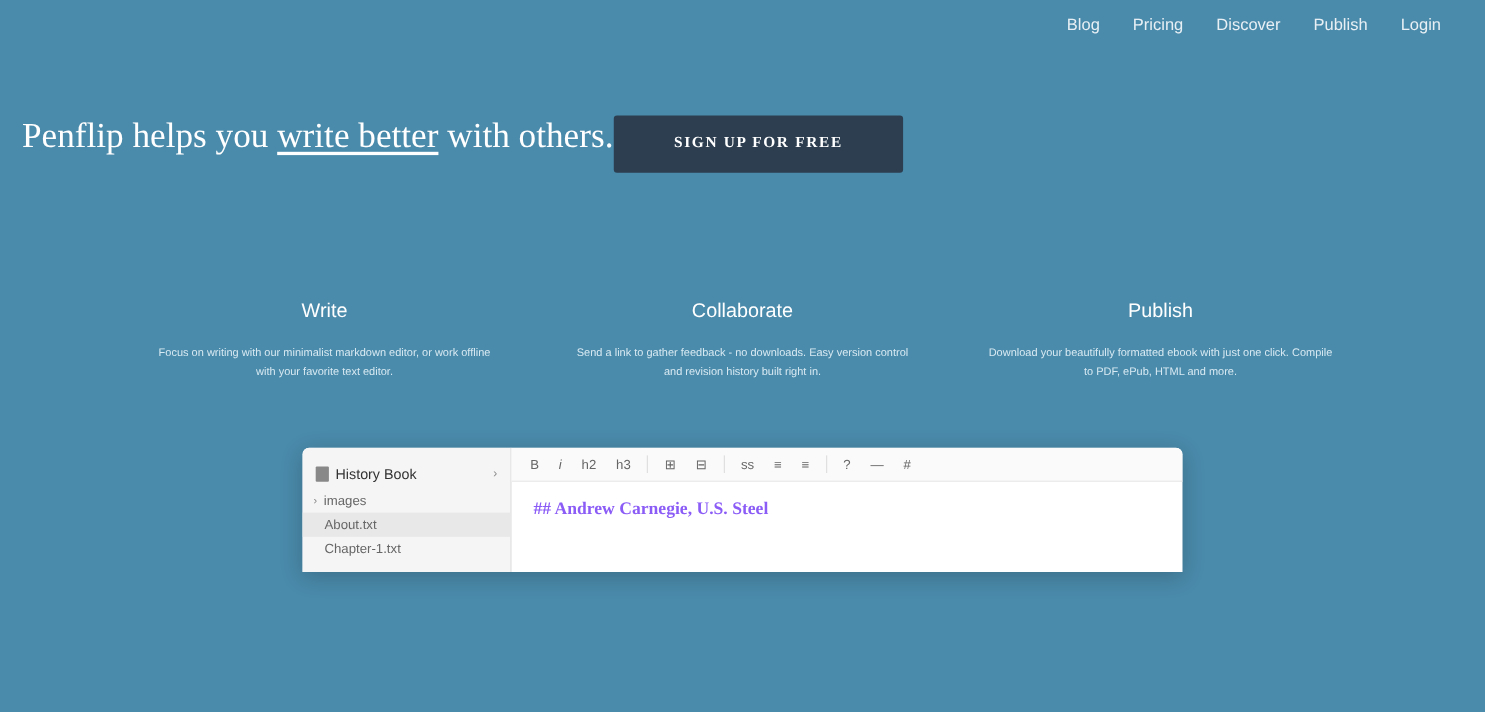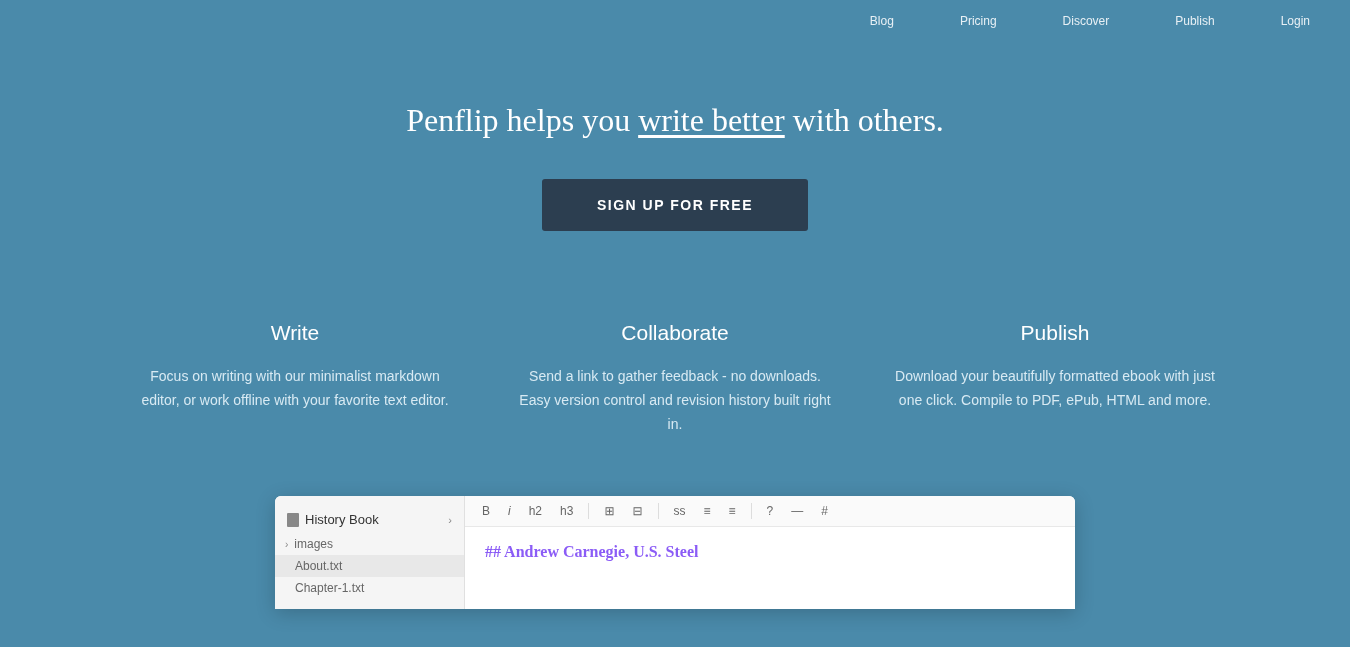--- a/index.html
+++ b/index.html
@@ -23,30 +23,28 @@
       justify-content: flex-end;
       align-items: center;
       padding: 14px 40px;
       gap: 30px;
     }
 
     nav a {
       color: #e8f0f5;
       text-decoration: none;
       font-family: 'Arial', sans-serif;
-      font-size: 12px;
+      font-size: 15px;
       cursor: pointer;
-      margin-left: 36px;
     }
 
     
     .hero {
       display: flex;
-      flex-direction: column;
-      align-items: center;
+      align-items: flex-start;
       padding: 60px 20px 50px;
       text-align: center;
     }
 
     .hero-title {
       font-family: 'Georgia', serif;
       font-size: 32px;
       font-weight: 400;
       color: #fff;
       margin-bottom: 40px;
@@ -55,21 +53,21 @@
     .hero-title .underline {
       text-decoration: underline;
       text-underline-offset: 4px;
     }
 
     .signup-btn {
       background-color: #2c3e50;
       color: #ffffff;
       border: none;
       padding: 18px 55px;
-      font-family: Liberation Sans, sans-serif;
+      font-family: Liberation Serif, serif;
       font-size: 14px;
       font-weight: 700;
       letter-spacing: 1.5px;
       cursor: pointer;
       border-radius: 3px;
     }
 
     
     .features {
       display: flex;
@@ -80,29 +78,29 @@
     }
 
     .feature {
       flex: 1;
       max-width: 380px;
       padding: 0 30px;
     }
 
     .feature-title {
       font-family: 'Arial', sans-serif;
-      font-size: 21px;
+      font-size: 18px;
       font-weight: 400;
       margin-bottom: 20px;
       color: #fff;
     }
 
     .feature-desc {
       font-family: 'Arial', sans-serif;
-      font-size: 14px;
+      font-size: 10px;
       line-height: 1.7;
       color: #d8eaf3;
       font-weight: 300;
     }
 
     
     .editor-container {
       display: flex;
       justify-content: center;
       padding: 0 20px;

